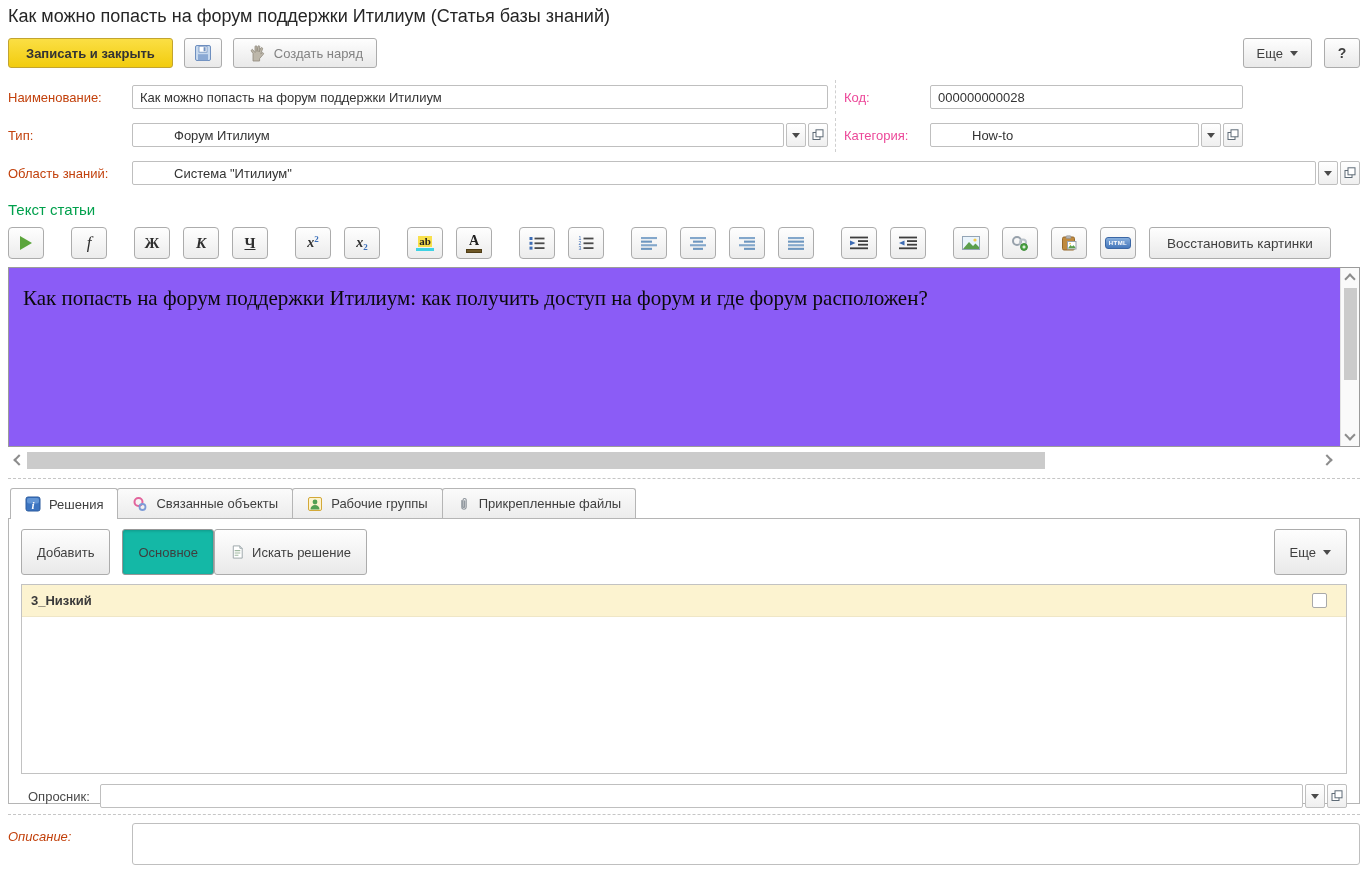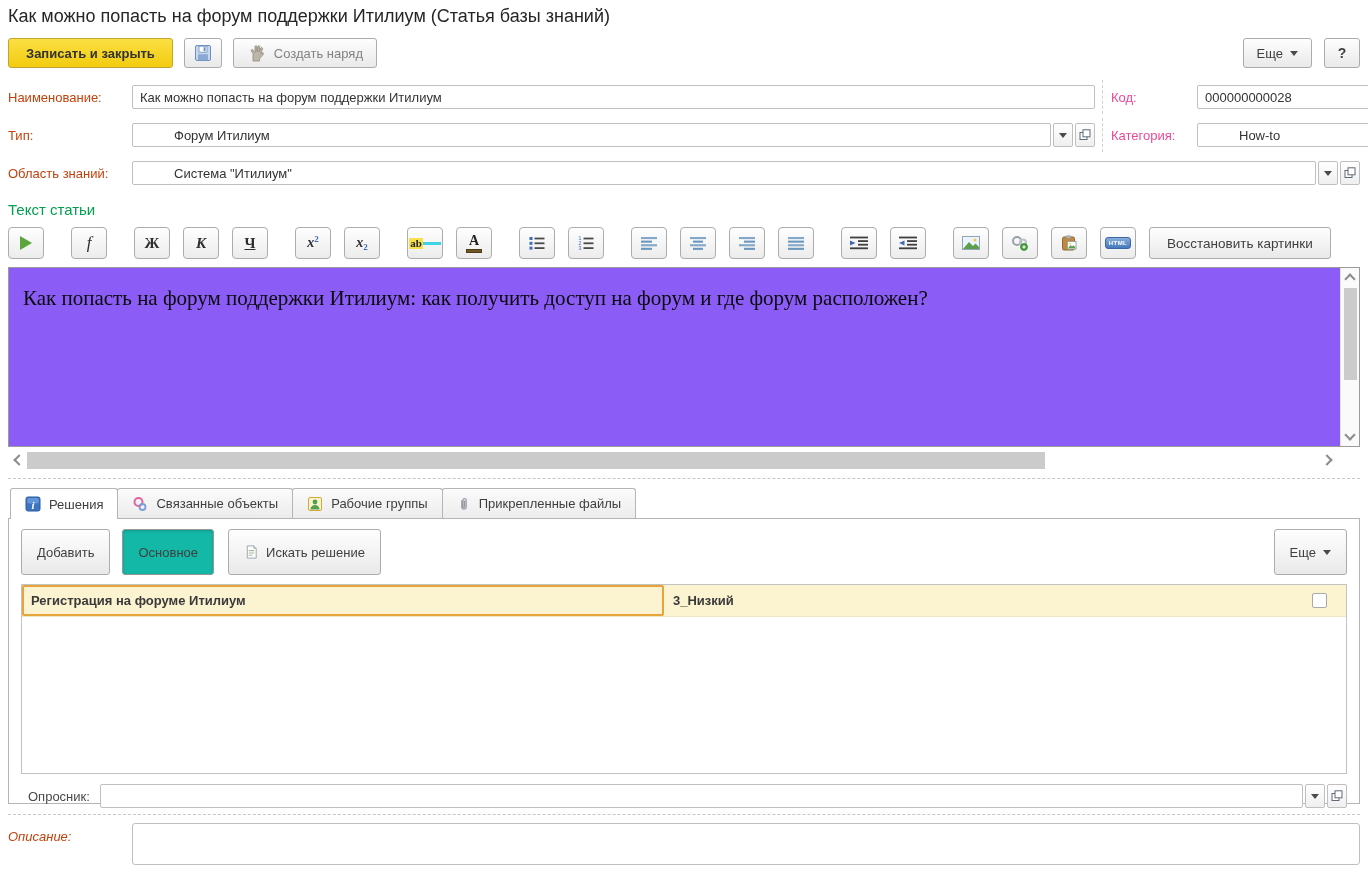--- a/index.html
+++ b/index.html
@@ -43,21 +43,21 @@
     padding:0 7px; font-family:inherit; font-size:13px; color:#333; background:#fff; outline:none;
   }
   .combo { display:flex; gap:2px; align-items:center; }
   .combo .tinput { flex:1; min-width:0;padding-left:41px; }
   .mini-btn {
     flex:none; width:20px; height:24px; border:1px solid #BFBFBF; border-radius:2px;
     background:linear-gradient(#FFFFFF,#EFEFEF); display:flex; align-items:center; justify-content:center; padding:0;
   }
   .rgroup { display:flex; align-items:center; margin-left:7px; border-left:1px dashed #CFCFCF; padding-left:8px; height:34px; }
   .rlabel { width:86px; flex:none; color:#ec4899; }
-  .w-name { width:963px; flex:none; }
+  .w-name { width:696px; flex:none; }
   .w-rcol { width:313px; flex:none; }
   .w-full { flex:1; }
 
   
   .section-title { margin-top:16px; color:#00A04C; font-size:15px; height:18px; }
 
   
   .etoolbar { margin-top:8px; display:flex; align-items:center; height:32px; }
   .ebtn {
     width:36px; height:32px; flex:none;
@@ -70,21 +70,21 @@
   .play { width:0; height:0; border-top:7px solid transparent; border-bottom:7px solid transparent; border-left:12px solid #5CA53C; }
   .g-serif { font-family:"Liberation Serif", serif; color:#2E2E2E; }
   .g-font { font-style:italic; font-size:17px; }
   .g-bold { font-weight:bold; font-size:15px; }
   .g-italic { font-weight:bold; font-style:italic; font-size:15px; }
   .g-under { font-weight:bold; font-size:15px; text-decoration:underline; }
   .supsub { font-family:"Liberation Serif", serif; font-weight:bold; font-style:italic; font-size:14px; color:#2E2E2E; }
   .supsub .mk { color:#3B6FBA; font-size:9px; font-style:normal; position:relative; }
   .supsub .mk.up { top:-5px; }
   .supsub .mk.dn { top:3px; }
-  .hl-wrap { display:flex; flex-direction:row; align-items:center; line-height:1; }
+  .hl-wrap { display:flex; flex-direction:column; align-items:center; line-height:1; }
   .hl-ab { font-family:"Liberation Serif", serif; font-weight:bold; font-size:11px; background:#F8E04C; padding:0 1px; color:#222; }
   .hl-bar { width:18px; height:3px; background:#3FD2E4; margin-top:1px; }
   .fc-wrap { display:flex; flex-direction:column; align-items:center; line-height:1; }
   .fc-a { font-family:"Liberation Serif", serif; font-weight:bold; font-size:14px; color:#222; }
   .fc-bar { width:16px; height:4px; background:#6E5726; border:1px solid #4F3D17; margin-top:1px; }
   .html-chip {
     background:linear-gradient(#86AEDD,#4678BC); border:1px solid #3A66A4; border-radius:3px;
     color:#fff; font-size:6px; font-weight:bold; letter-spacing:0.4px; padding:2px 3px; line-height:1;
   }
   .btn-restore { margin-left:13px; height:32px; padding:0 17px; font-size:13.5px; }
@@ -488,40 +488,39 @@
         </svg>
       </span>
       <span>Прикрепленные файлы</span>
     </div>
   </div>
 
   <div class="panel">
     <div class="panel-toolbar">
       <button class="btn btn-sm">Добавить</button>
       <button class="btn btn-sm btn-pressed" style="margin-left:12px">Основное</button>
-      <button class="btn btn-sm" style="margin-left:14px">
+      <button class="btn btn-sm" style="">
         <span class="icon">
           <svg width="15" height="16" viewBox="0 0 16 16">
             <path d="M3.5 1.5 L10.5 1.5 L13 4 L13 14.5 L3.5 14.5 Z" fill="#fff" stroke="#9AA4A8"></path>
             <path d="M10.5 1.5 L10.5 4 L13 4" fill="#E8EEF0" stroke="#9AA4A8"></path>
             <path d="M5 6.5 L11 6.5 M5 9 L11 9 M5 11.5 L9 11.5" stroke="#9FB8A0" stroke-width="1.2"></path>
           </svg>
         </span>
         <span>Искать решение</span>
       </button>
       <span class="pt-spacer"></span>
       <button class="btn btn-sm">
         <span>Еще</span>
         <span class="caret"></span>
       </button>
     </div>
 
     <div class="stable">
       <div class="trow">
-        <div class="td col-sol cell-current">Регистрация на форуме Итилиум</div>
         <div class="td col-pri">3_Низкий</div>
         <div class="td col-faq">
           <span class="checkbox"></span>
         </div>
       </div>
       <div class="tbody-empty"></div>
     </div>
 
     <div class="qrow">
       <div class="qlabel">Опросник:</div>

